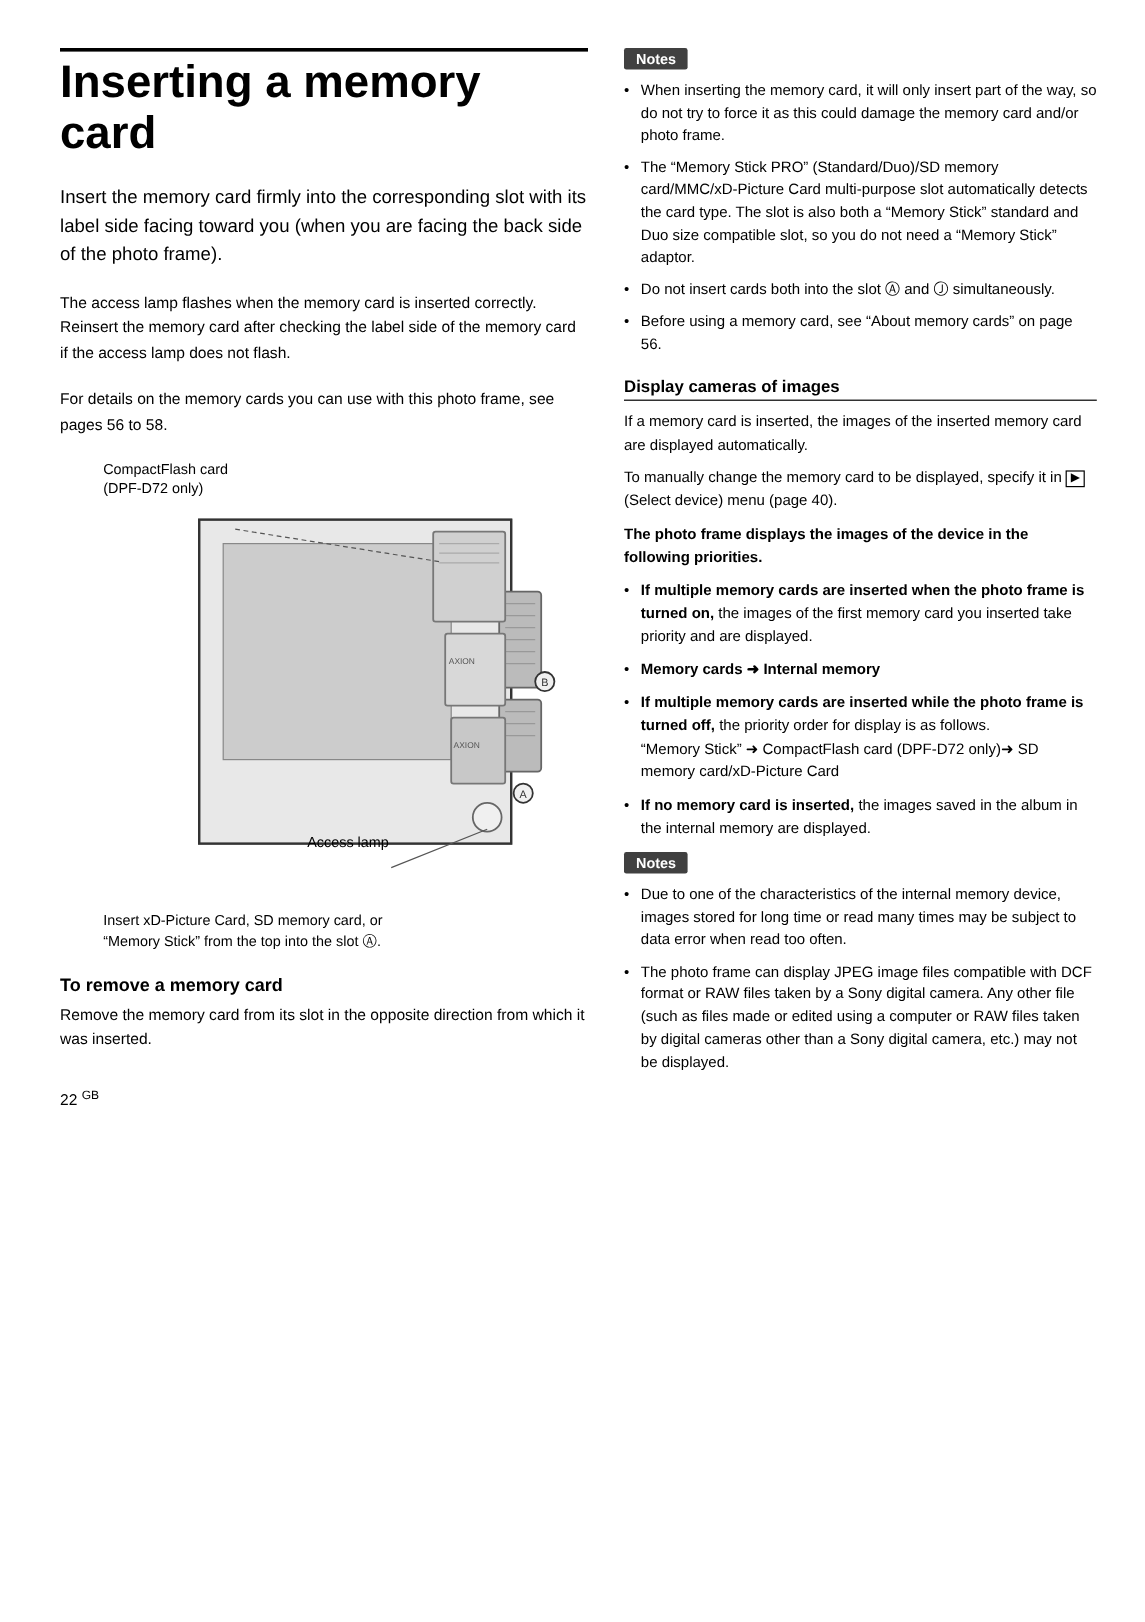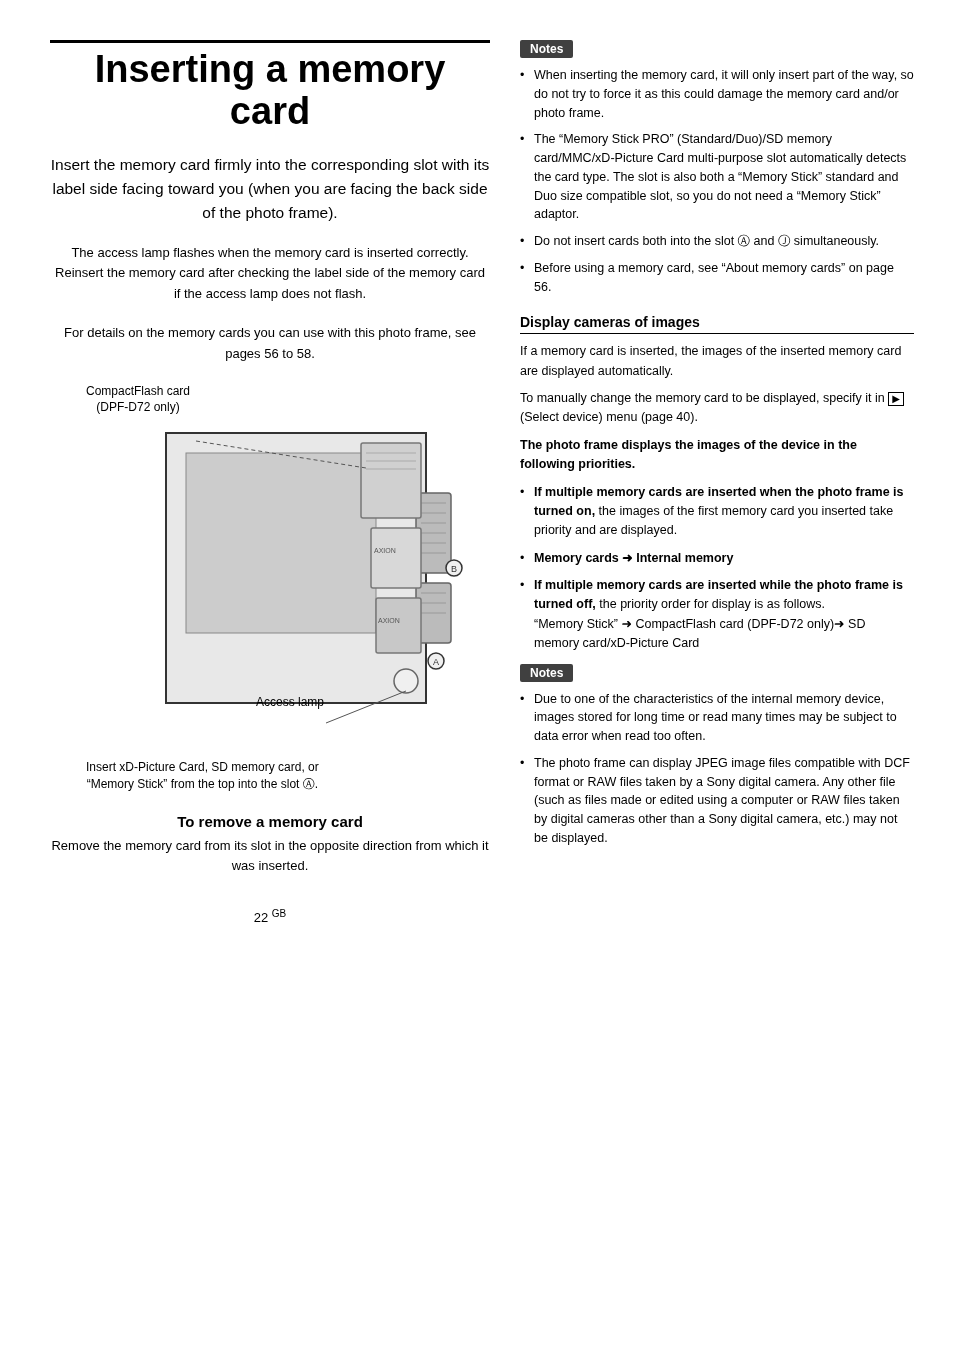--- a/index.html
+++ b/index.html
@@ -14,21 +14,20 @@
     .page {
       display: flex;
       width: 954px;
       min-height: 1352px;
       padding: 40px 40px 40px 50px;
       gap: 30px;
     }
     .left-col {
       flex: 0 0 440px;
       max-width: 440px;
-      text-align: center;
     }
     .right-col {
       flex: 1;
     }
     .page-title {
       font-size: 38px;
       font-weight: 900;
       font-family: Arial Black, Arial, sans-serif;
       border-top: 3px solid #000;
       padding-top: 6px;
@@ -264,20 +263,24 @@
           <span> the images of the first memory card you inserted take priority and are displayed.</span>
         </li>
         <li>
           <span class="bold">Memory cards ➜ Internal memory</span>
         </li>
         <li>
           <span class="bold">If multiple memory cards are inserted while the photo frame is turned off,</span>
           <span> the priority order for display is as follows.<br>
           “Memory Stick” ➜ CompactFlash card (DPF-D72 only)➜ SD memory card/xD-Picture Card</span>
         </li>
+        <li>
+          <span class="bold">If no memory card is inserted,</span>
+          <span> the images saved in the album in the internal memory are displayed.</span>
+        </li>
       </ul>
     </div>
 
     
     <div class="notes-badge">Notes</div>
 
     <ul class="notes-list">
       <li>Due to one of the characteristics of the internal memory device, images stored for long time or read many times may be subject to data error when read too often.</li>
       <li>The photo frame can display JPEG image files compatible with DCF format or RAW files taken by a Sony digital camera. Any other file (such as files made or edited using a computer or RAW files taken by digital cameras other than a Sony digital camera, etc.) may not be displayed.</li>
     </ul>

